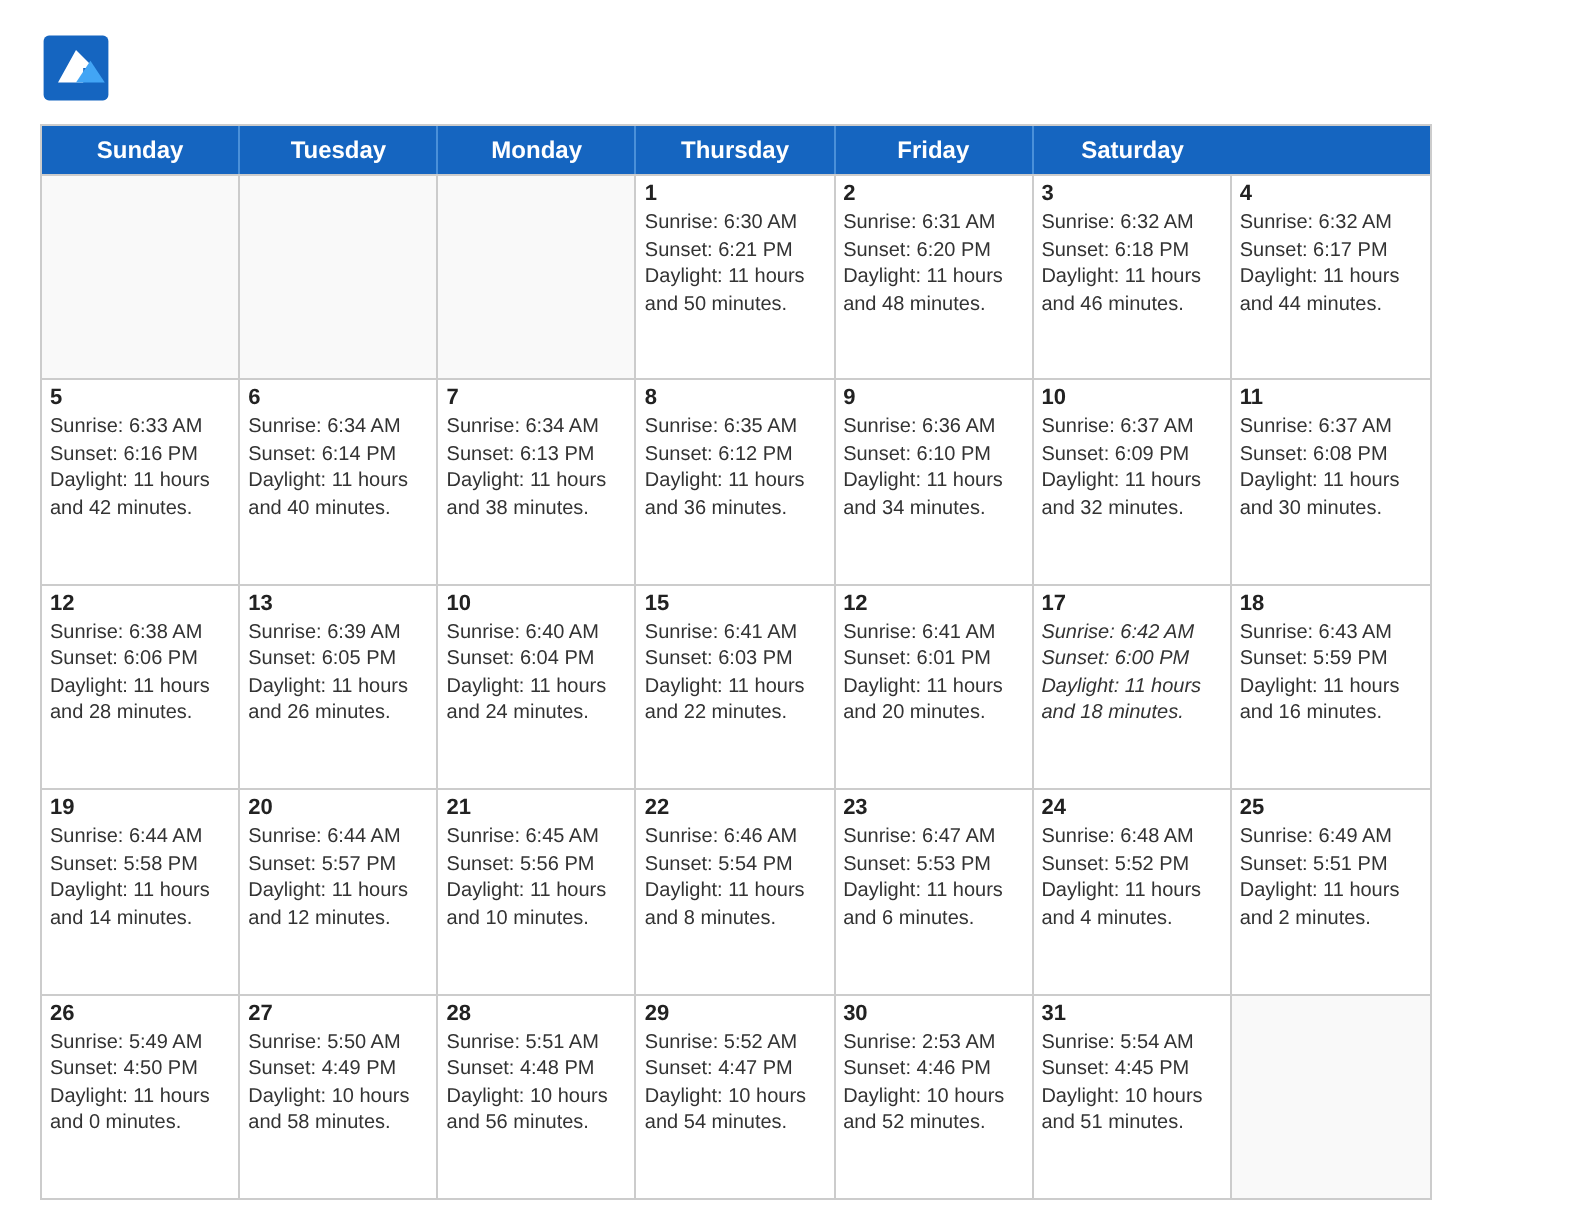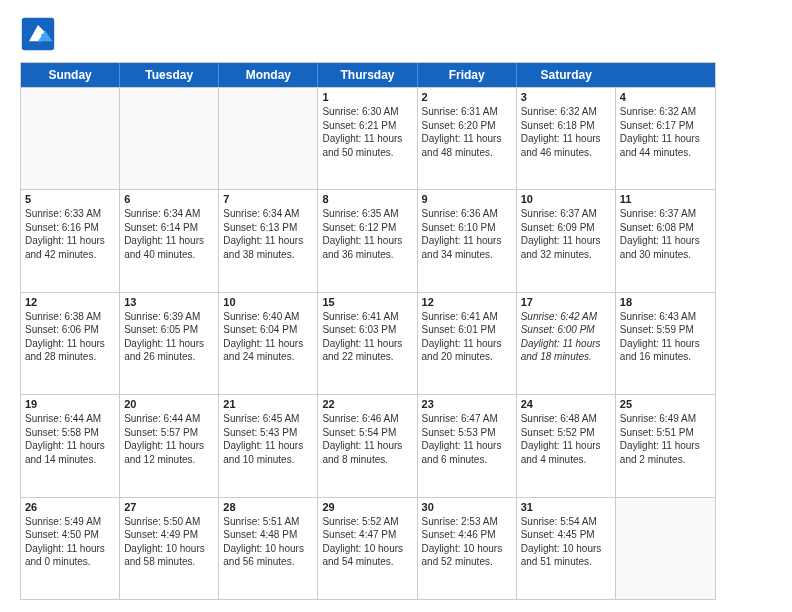--- a/index.html
+++ b/index.html
@@ -287,21 +287,21 @@
           <div class="cal-cell">
             <div class="day-num">20</div>
             <div class="cell-text" style="white-space: pre-line;">Sunrise: 6:44 AM
 Sunset: 5:57 PM
 Daylight: 11 hours
 and 12 minutes.</div>
           </div>
           <div class="cal-cell">
             <div class="day-num">21</div>
             <div class="cell-text" style="white-space: pre-line;">Sunrise: 6:45 AM
-Sunset: 5:43 PM
+Sunset: 5:56 PM
 Daylight: 11 hours
 and 10 minutes.</div>
           </div>
           <div class="cal-cell">
             <div class="day-num">22</div>
             <div class="cell-text" style="white-space: pre-line;">Sunrise: 6:46 AM
 Sunset: 5:54 PM
 Daylight: 11 hours
 and 8 minutes.</div>
           </div>

